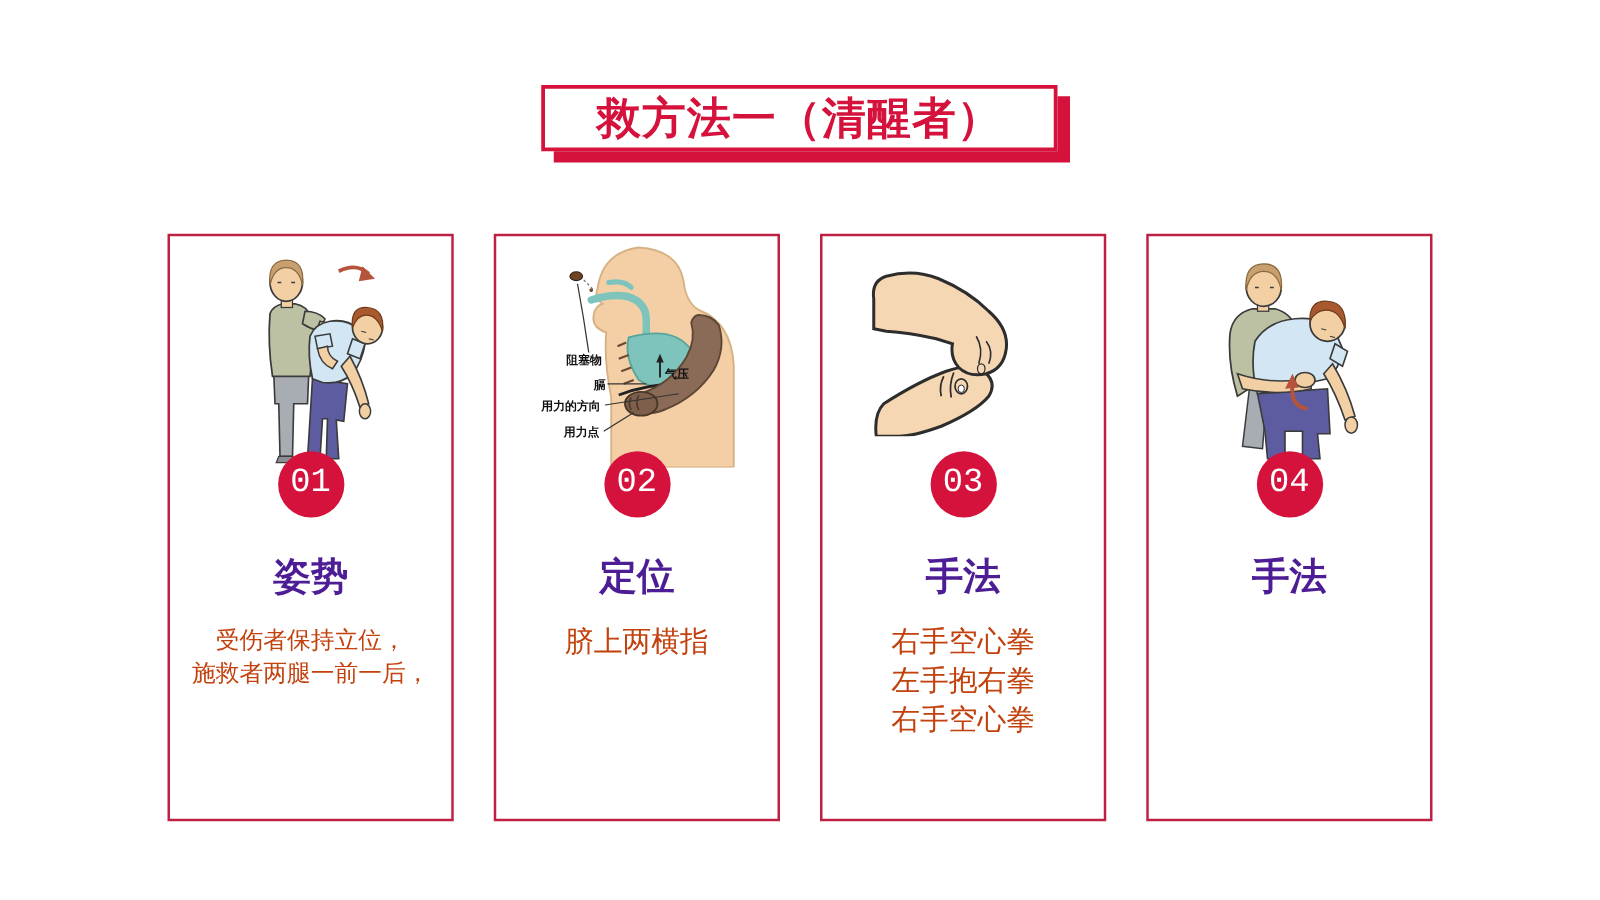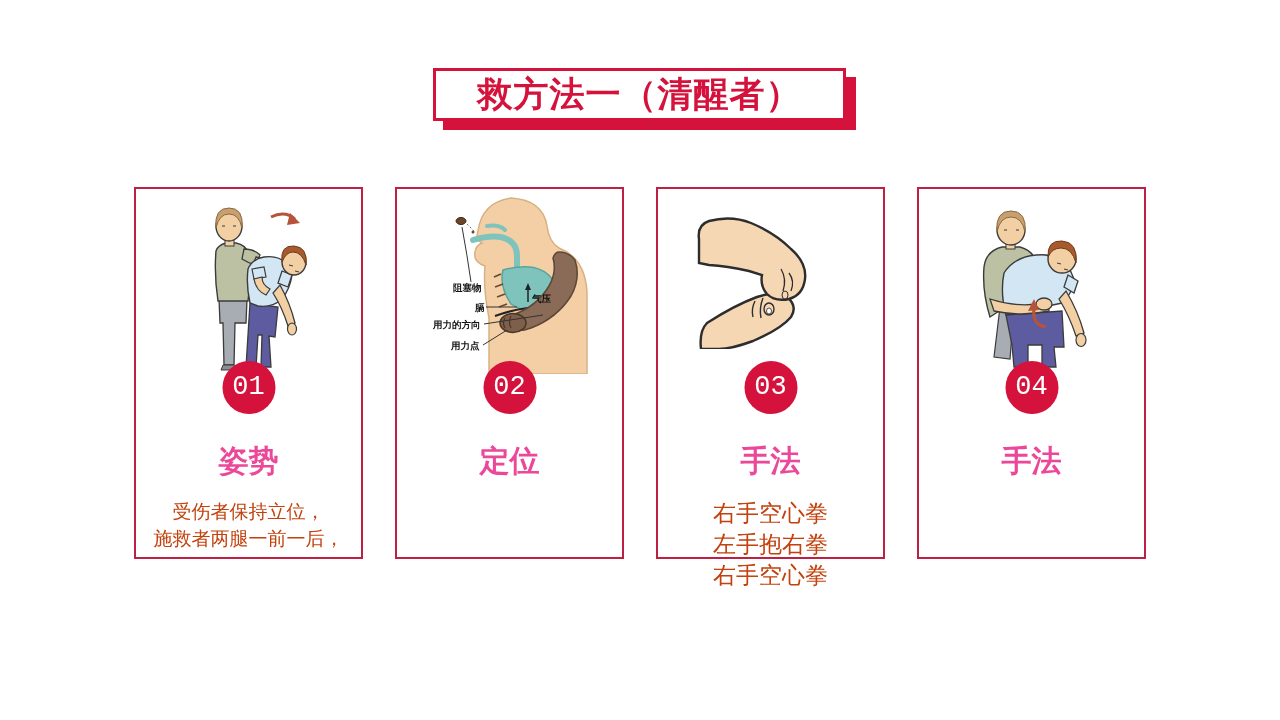--- a/index.html
+++ b/index.html
@@ -9,30 +9,30 @@
   
   .title-wrap{position:absolute;left:433px;top:68px;width:413px;height:53px}
   .title-shadow{position:absolute;left:10px;top:9px;width:413px;height:53px;background:#D4123C}
   .title-box{position:absolute;left:0;top:0;width:413px;height:53px;background:#fff;
              border:3px solid #D4123C;box-sizing:border-box;
              display:flex;align-items:center;justify-content:center}
   .title-box h1{margin:0;font-size:35px;font-weight:700;color:#D4123C;letter-spacing:1px;white-space:nowrap}
 
   
   .cards{position:absolute;left:0;top:187px;width:1280px;display:flex;justify-content:center;gap:32px}
-  .card{position:relative;width:229px;height:372px;border:2px solid #BE2044;box-sizing:border-box;background:#fff}
+  .card{position:relative;width:229px;height:470px;border:2px solid #BE2044;box-sizing:border-box;background:#fff}
   .illo{position:absolute;left:0;top:16px;width:100%;display:flex;justify-content:center;z-index:1}
   .card.c2 .illo{top:5px}
   .card.c3 .illo{top:22px}
   .card.c4 .illo{top:18px}
   .num{position:absolute;left:50%;top:172px;transform:translateX(-50%);
        width:53px;height:53px;border-radius:50%;background:#D4123C;color:#ffffff;
        font-size:27px;line-height:53px;text-align:center;z-index:3}
   .heading{position:absolute;left:0;top:252px;width:100%;margin:0;text-align:center;
-           font-size:30px;font-weight:700;color:#ec4899;z-index:2}
+           font-size:30px;font-weight:700;color:#4c1d95;z-index:2}
   .body{position:absolute;left:0;top:311px;width:100%;text-align:center;color:#c2410c;
         font-size:23px;line-height:31px;z-index:2}
   .card.c1 .body{font-size:19px;line-height:27px}
   .diagram-label{font-size:9.5px;font-weight:700;fill:#111}
 </style>
 </head>
 <body>
 
 <div class="slide">
 
@@ -123,20 +123,23 @@
           </g>
           <text class="diagram-label" x="26" y="97">阻塞物</text>
           <text class="diagram-label" x="105" y="108">气压</text>
           <text class="diagram-label" x="48" y="117">膈</text>
           <text class="diagram-label" x="6" y="134">用力的方向</text>
           <text class="diagram-label" x="24" y="155">用力点</text>
         </svg>
       </div>
       <div class="num">02</div>
       <h2 class="heading">定位</h2>
+      <div class="body">
+        <div>脐上两横指</div>
+      </div>
     </section>
 
     <section class="card c3">
       <div class="illo">
         <svg width="148" height="138" viewBox="0 0 148 138">
           <g>
             <path d="M4,138 Q2,120 10,112 Q38,94 60,86 Q80,79 90,86 Q101,95 94,106 Q84,118 56,130 Q34,138 22,138 Z" fill="#F6D7B4" stroke="#2d2d2d" stroke-width="2.4"></path>
             <path d="M58,90 Q54,98 56,106 M66,87 Q62,97 64,107" fill="none" stroke="#2d2d2d" stroke-width="1.4"></path>
             <ellipse cx="72" cy="98" rx="5" ry="6" fill="#F6D7B4" stroke="#2d2d2d" stroke-width="1.4"></ellipse>
             <ellipse cx="72" cy="100" rx="2.5" ry="3" fill="#ffffff" stroke="#2d2d2d" stroke-width="0.8"></ellipse>

